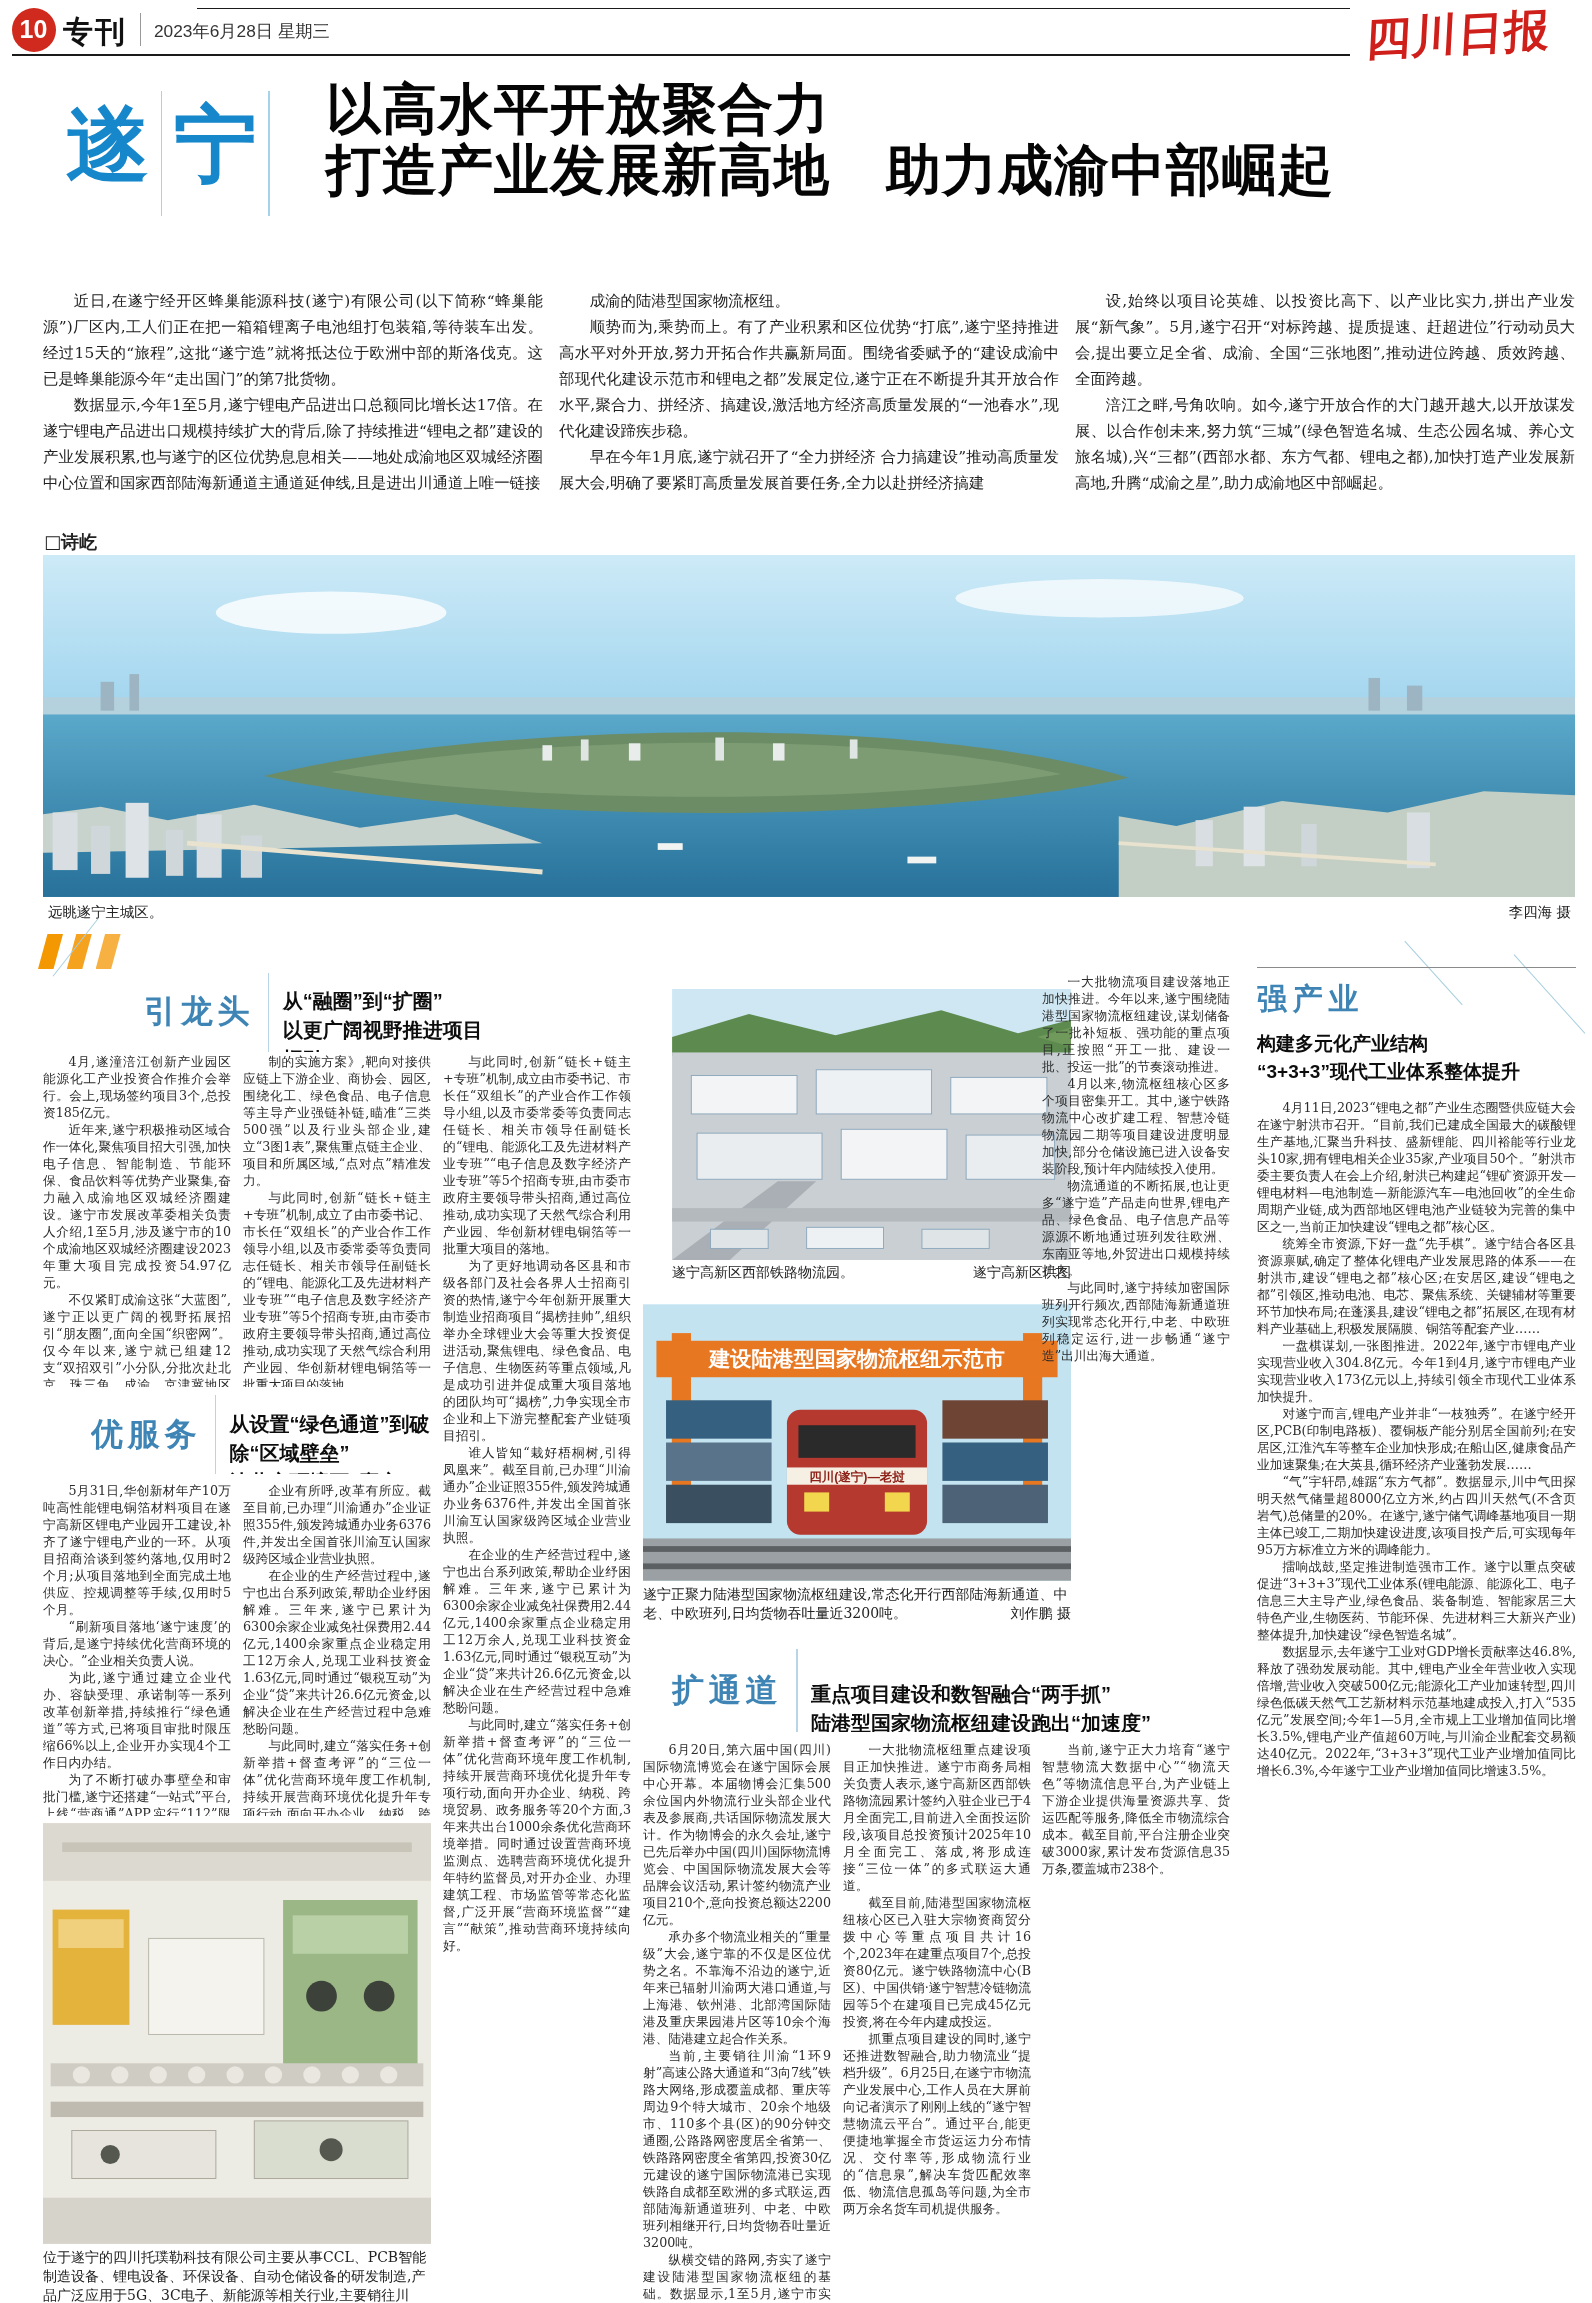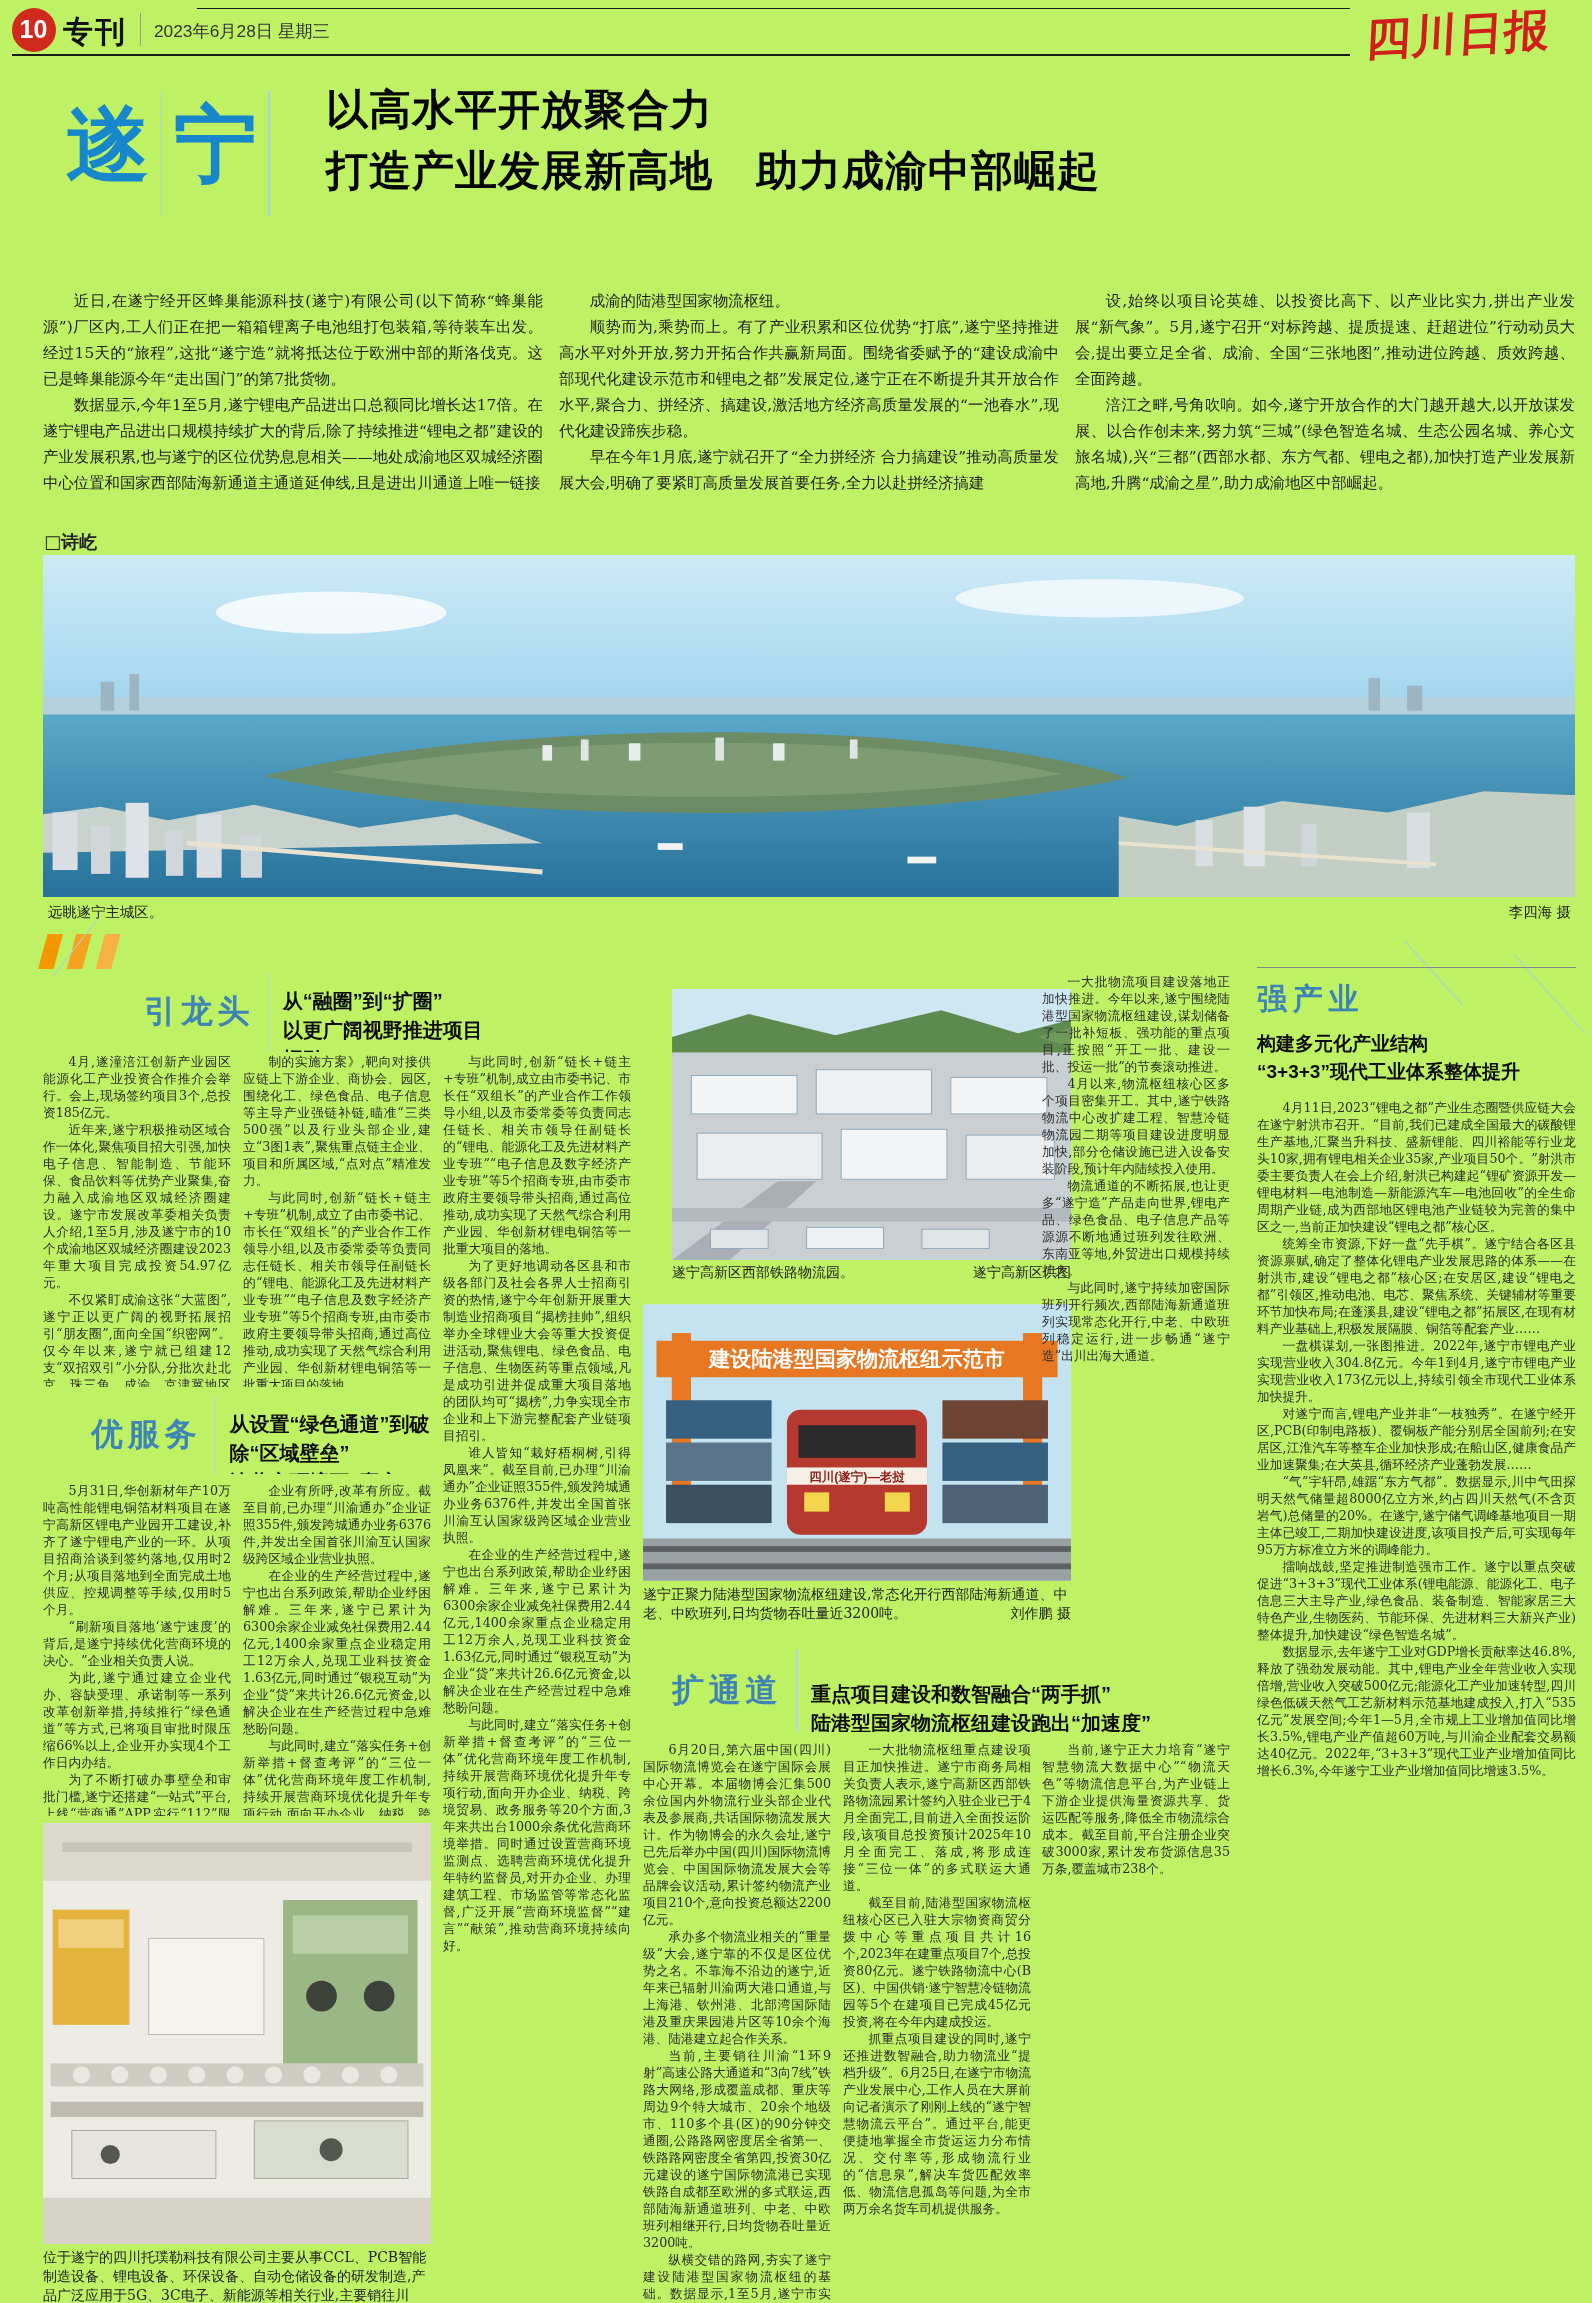--- a/index.html
+++ b/index.html
@@ -1,16 +1,16 @@
 <!DOCTYPE html>
 <html><head>
 <meta charset="utf-8">
 <style>
   html,body{margin:0;padding:0;background:#e9e7e0;}
-  .page{position:relative;width:1593px;height:2304px;background:#bef264;overflow:hidden;
+  .page{position:relative;width:1593px;height:2304px;background:#ffffff;overflow:hidden;
         font-family:"DejaVu Serif",serif;color:#222;}
   
   .topbar{position:absolute;left:0;top:0;width:1593px;height:67px;}
   .pagenum-circle{position:absolute;left:11.5px;top:7.7px;width:44px;height:44px;border-radius:50%;
         background:#d02a1e;color:#fff;display:flex;align-items:center;justify-content:center;
         font-family:"Liberation Sans",sans-serif;font-weight:700;font-size:25px;}
   .section-label{position:absolute;left:63px;top:11.5px;font-family:"Liberation Sans",sans-serif;
         font-weight:900;font-size:30px;letter-spacing:1.9px;color:#111;}
   .topbar-divider{position:absolute;left:140px;top:13.4px;width:1px;height:33px;background:#999;}
   .pubdate{position:absolute;left:154px;top:19px;font-size:17.3px;color:#333;
@@ -21,21 +21,21 @@
   .masthead{position:absolute;left:1366px;top:3.8px;width:217px;font-size:45px;font-weight:900;
         color:#cf1f1a;font-family:"DejaVu Serif",serif;transform:rotate(-3deg) skewX(-6deg);
         letter-spacing:1px;white-space:nowrap;}
   
   .title-block{position:absolute;left:43px;top:85px;width:1532px;height:139px;}
   .brand{position:absolute;left:11.5px;top:1.9px;display:flex;align-items:flex-start;}
   .brand-char{font-size:83px;line-height:115px;color:#1587ca;font-weight:700;
         font-family:"DejaVu Serif",serif;padding:0 11.5px;}
   .brand-bar{width:1.9px;height:125px;background:#a7d3ea;margin-top:3.8px;}
   .headline{position:absolute;left:283px;top:-5.8px;margin:0;font-family:"Liberation Sans",sans-serif;
-        font-weight:900;font-size:42px;line-height:61px;letter-spacing:1px;color:#050505;white-space:nowrap;}
+        font-weight:900;font-size:55px;line-height:61px;letter-spacing:1px;color:#050505;white-space:nowrap;}
   
   .intro{position:absolute;left:43px;top:288px;width:1532px;height:240px;display:flex;gap:16px;overflow:hidden;}
   .intro-col{flex:1;font-size:15.4px;line-height:26px;text-align:justify;overflow:hidden;}
   .intro-col p{margin:0;text-indent:2em;}
   .byline{position:absolute;left:44px;top:530px;font-size:18px;font-weight:700;}
   
   .main-photo{position:absolute;left:43px;top:555px;width:1532px;height:342px;overflow:hidden;}
   .main-caption-row{position:absolute;left:48px;top:903px;width:1523px;display:flex;
         justify-content:space-between;font-size:14.4px;color:#222;}
   

